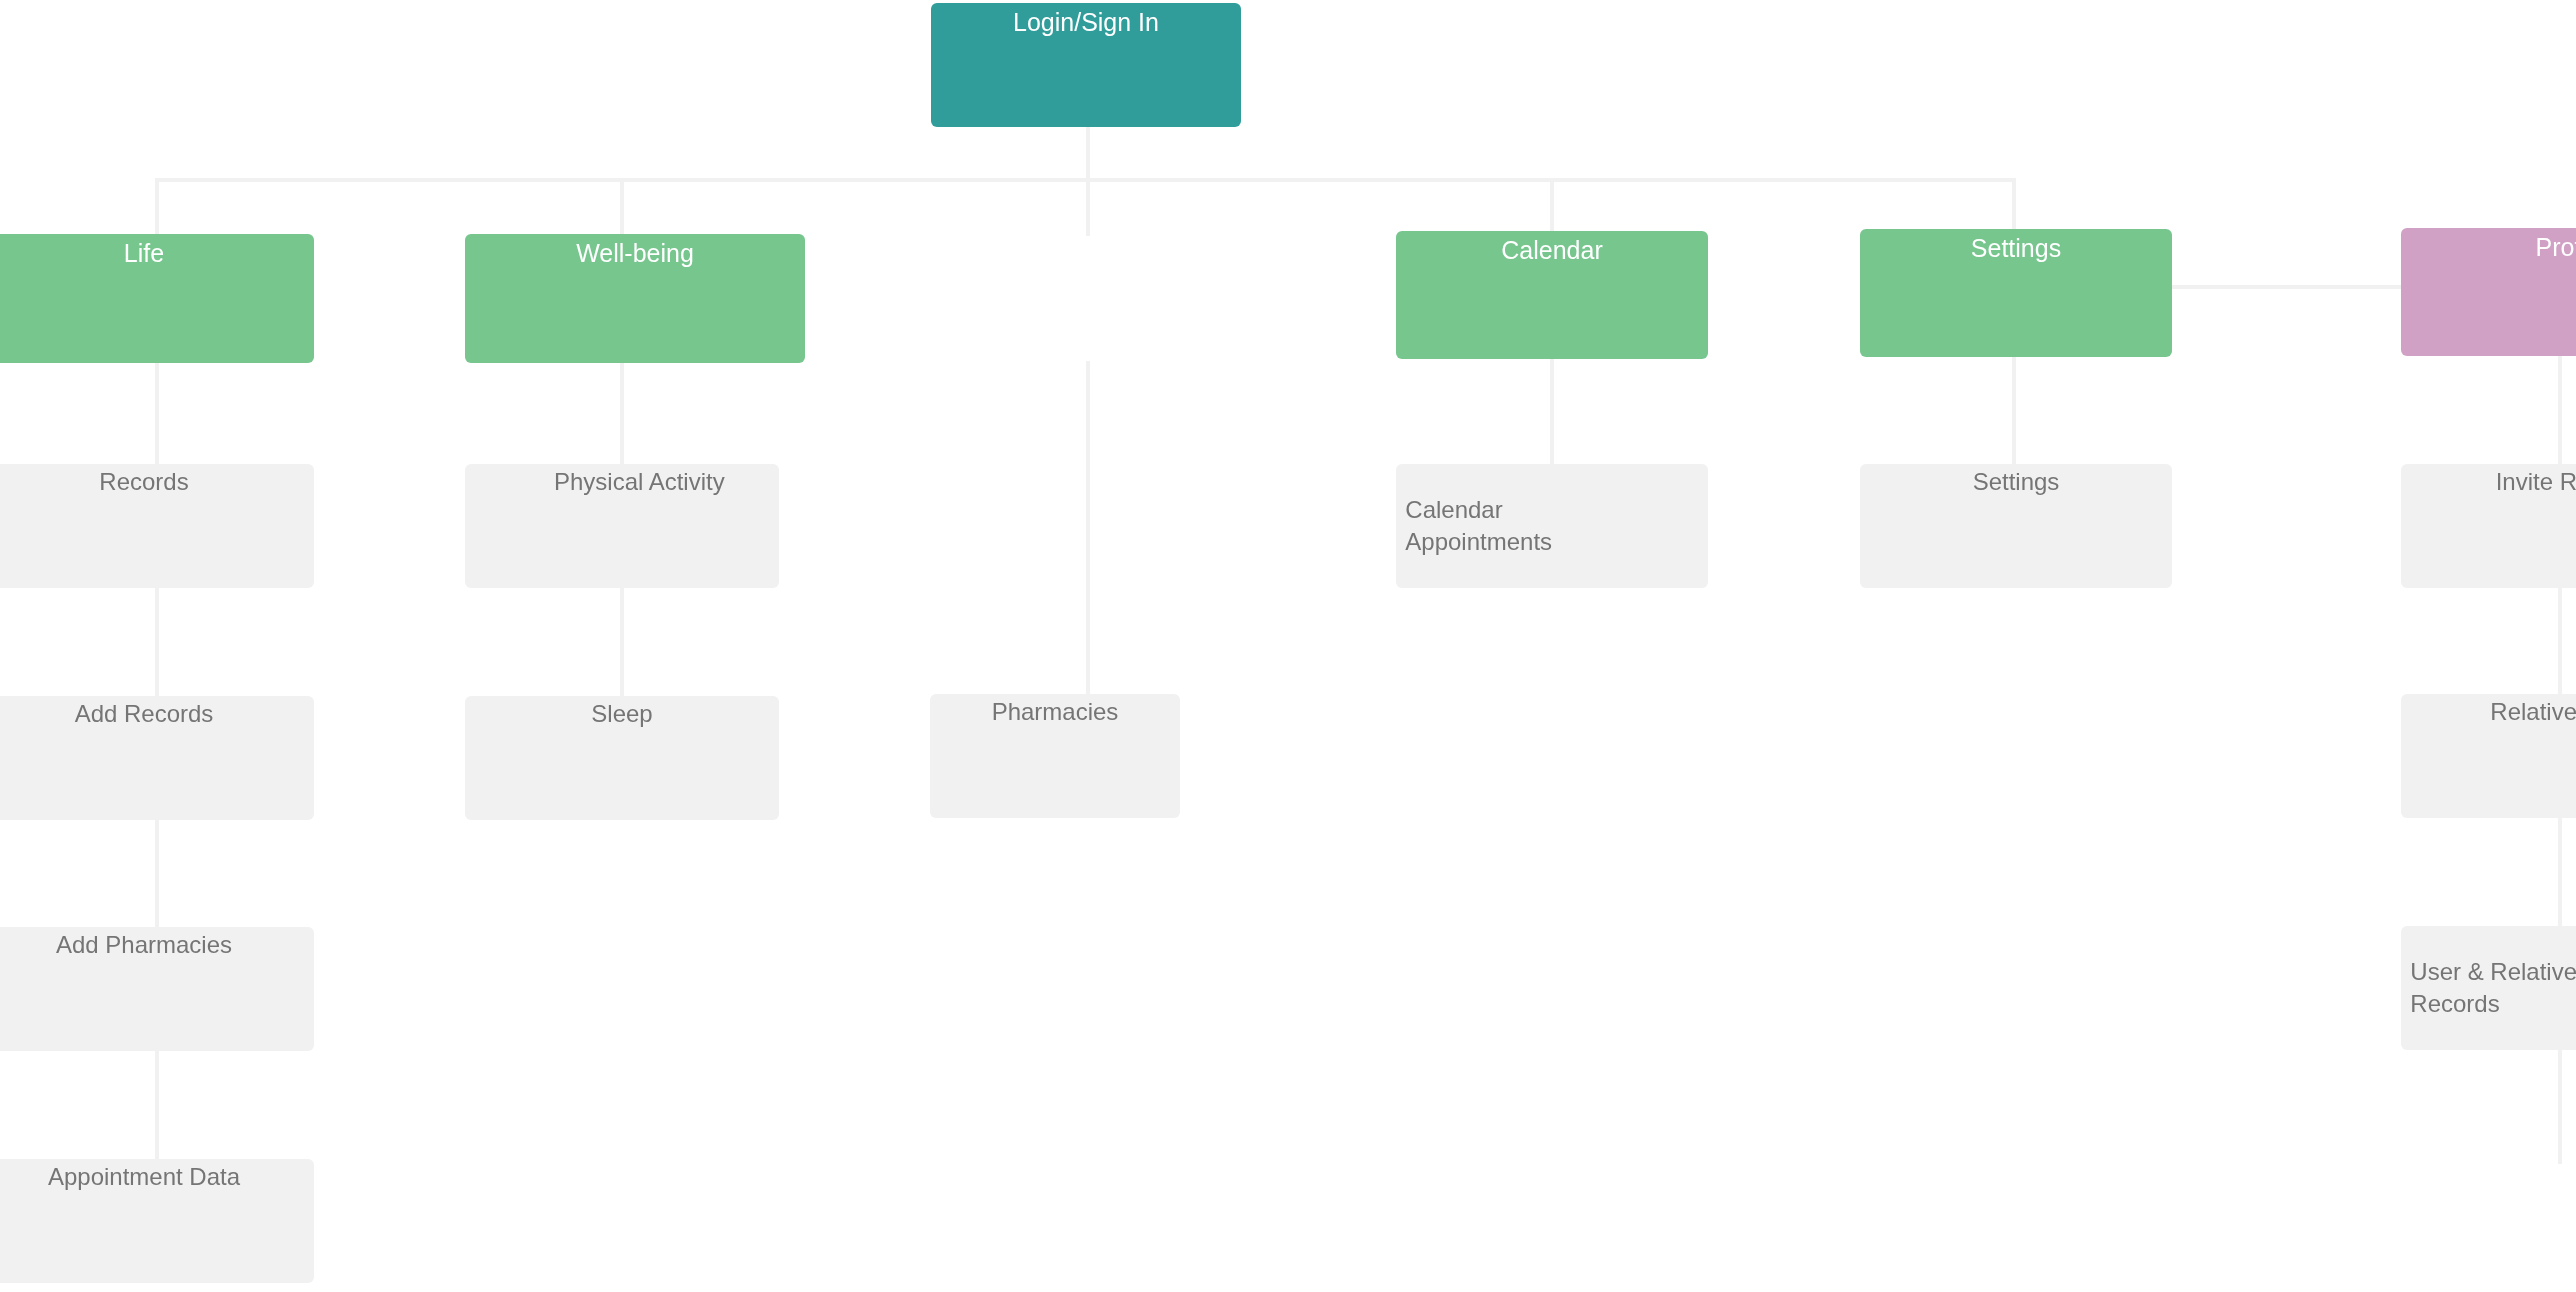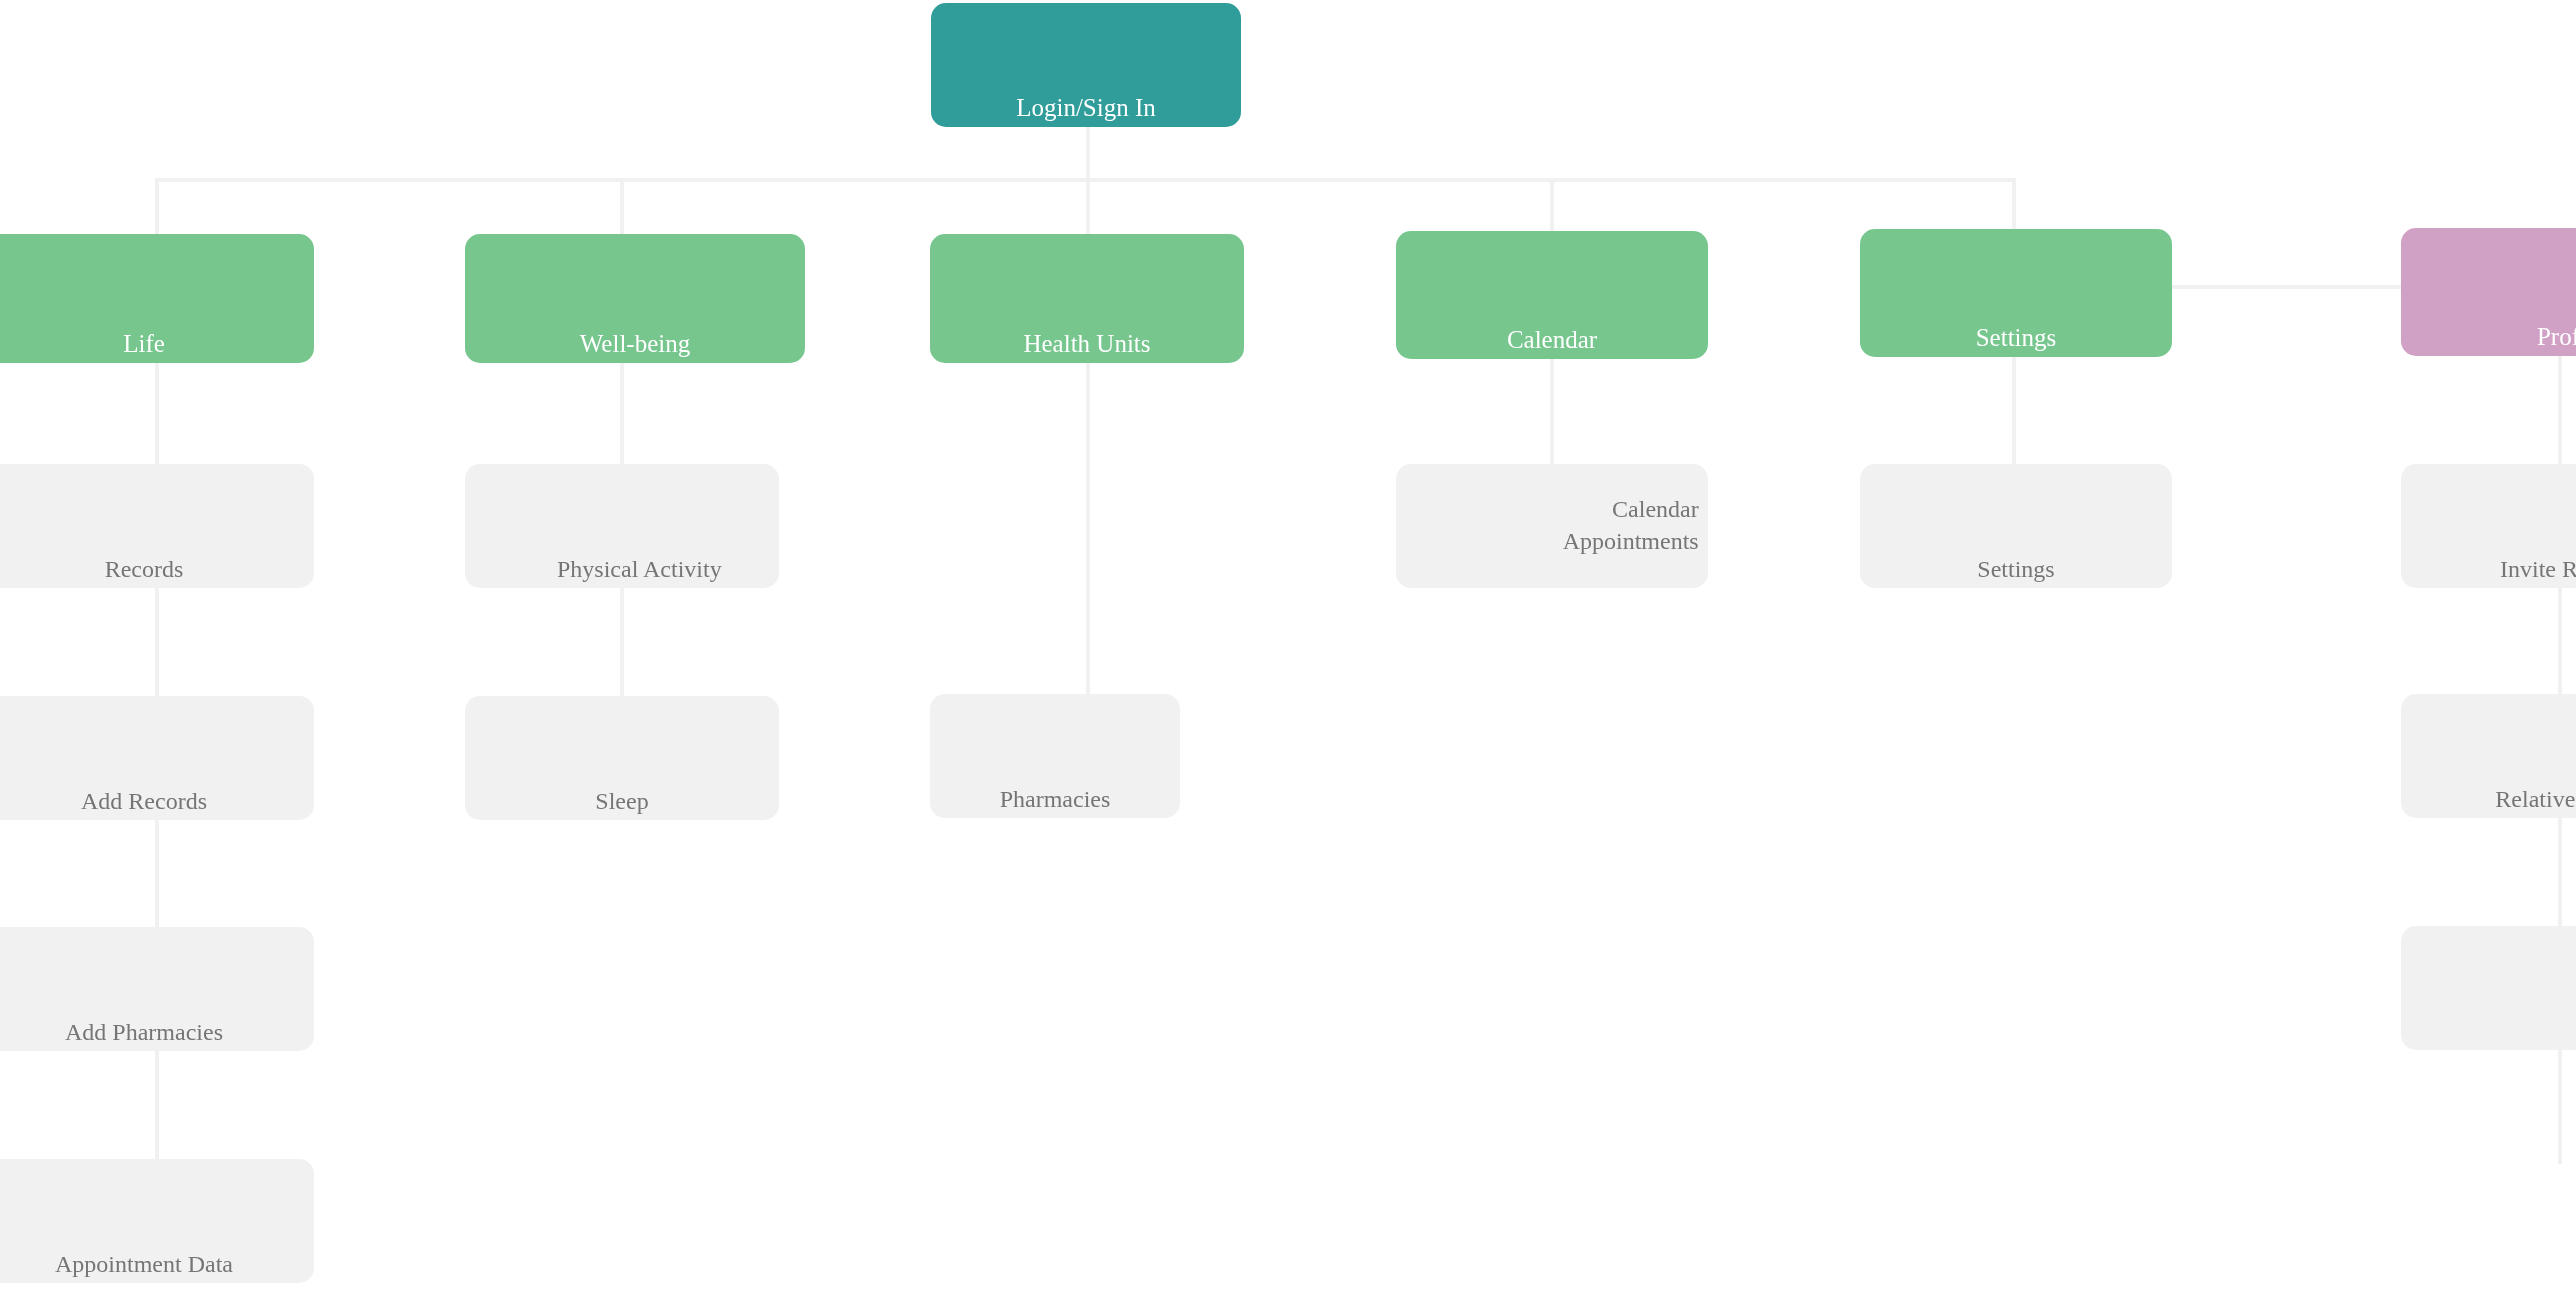--- a/index.html
+++ b/index.html
@@ -26,29 +26,28 @@
     background: #f1f1f1;
     z-index: 1;
   }
   .conn-v { width: 3.6px; }
   .conn-h { height: 3.6px; }
 
   
   .node {
     position: absolute;
     z-index: 3;
-    border-radius: 15px;
+    border-radius: 6px;
     display: flex;
-    align-items: flex-end;
+    align-items: flex-start;
     justify-content: center;
     text-align: center;
     box-sizing: border-box;
     padding: 3.1px 9.3px;
     line-height: 1.28;
-    font-family: Liberation Serif, serif;
   }
 
   .node-root {
     background: #309D9B;
     color: #ffffff;
     font-size: 25px;
     font-weight: 400;
   }
 
   .node-section {
@@ -108,23 +107,20 @@
   </div>
 
   <div class="node node-section" style="left:-26px; top:234px; width:340px; height:129px;">
     <span>Life</span>
   </div>
 
   <div class="node node-section" style="left:465px; top:234px; width:340px; height:129px;">
     <span>Well-being</span>
   </div>
 
-  <div class="node node-section" style="left:930px; top:234px; width:314px; height:129px;">
-    <span>Health Units</span>
-  </div>
 
   <div class="node node-section" style="left:1396px; top:231px; width:312px; height:128px;">
     <span>Calendar</span>
   </div>
 
   <div class="node node-section" style="left:1860px; top:229px; width:312px; height:128px;">
     <span>Settings</span>
   </div>
 
   <div class="node node-profile" style="left:2401px; top:228px; width:340px; height:128px;">

